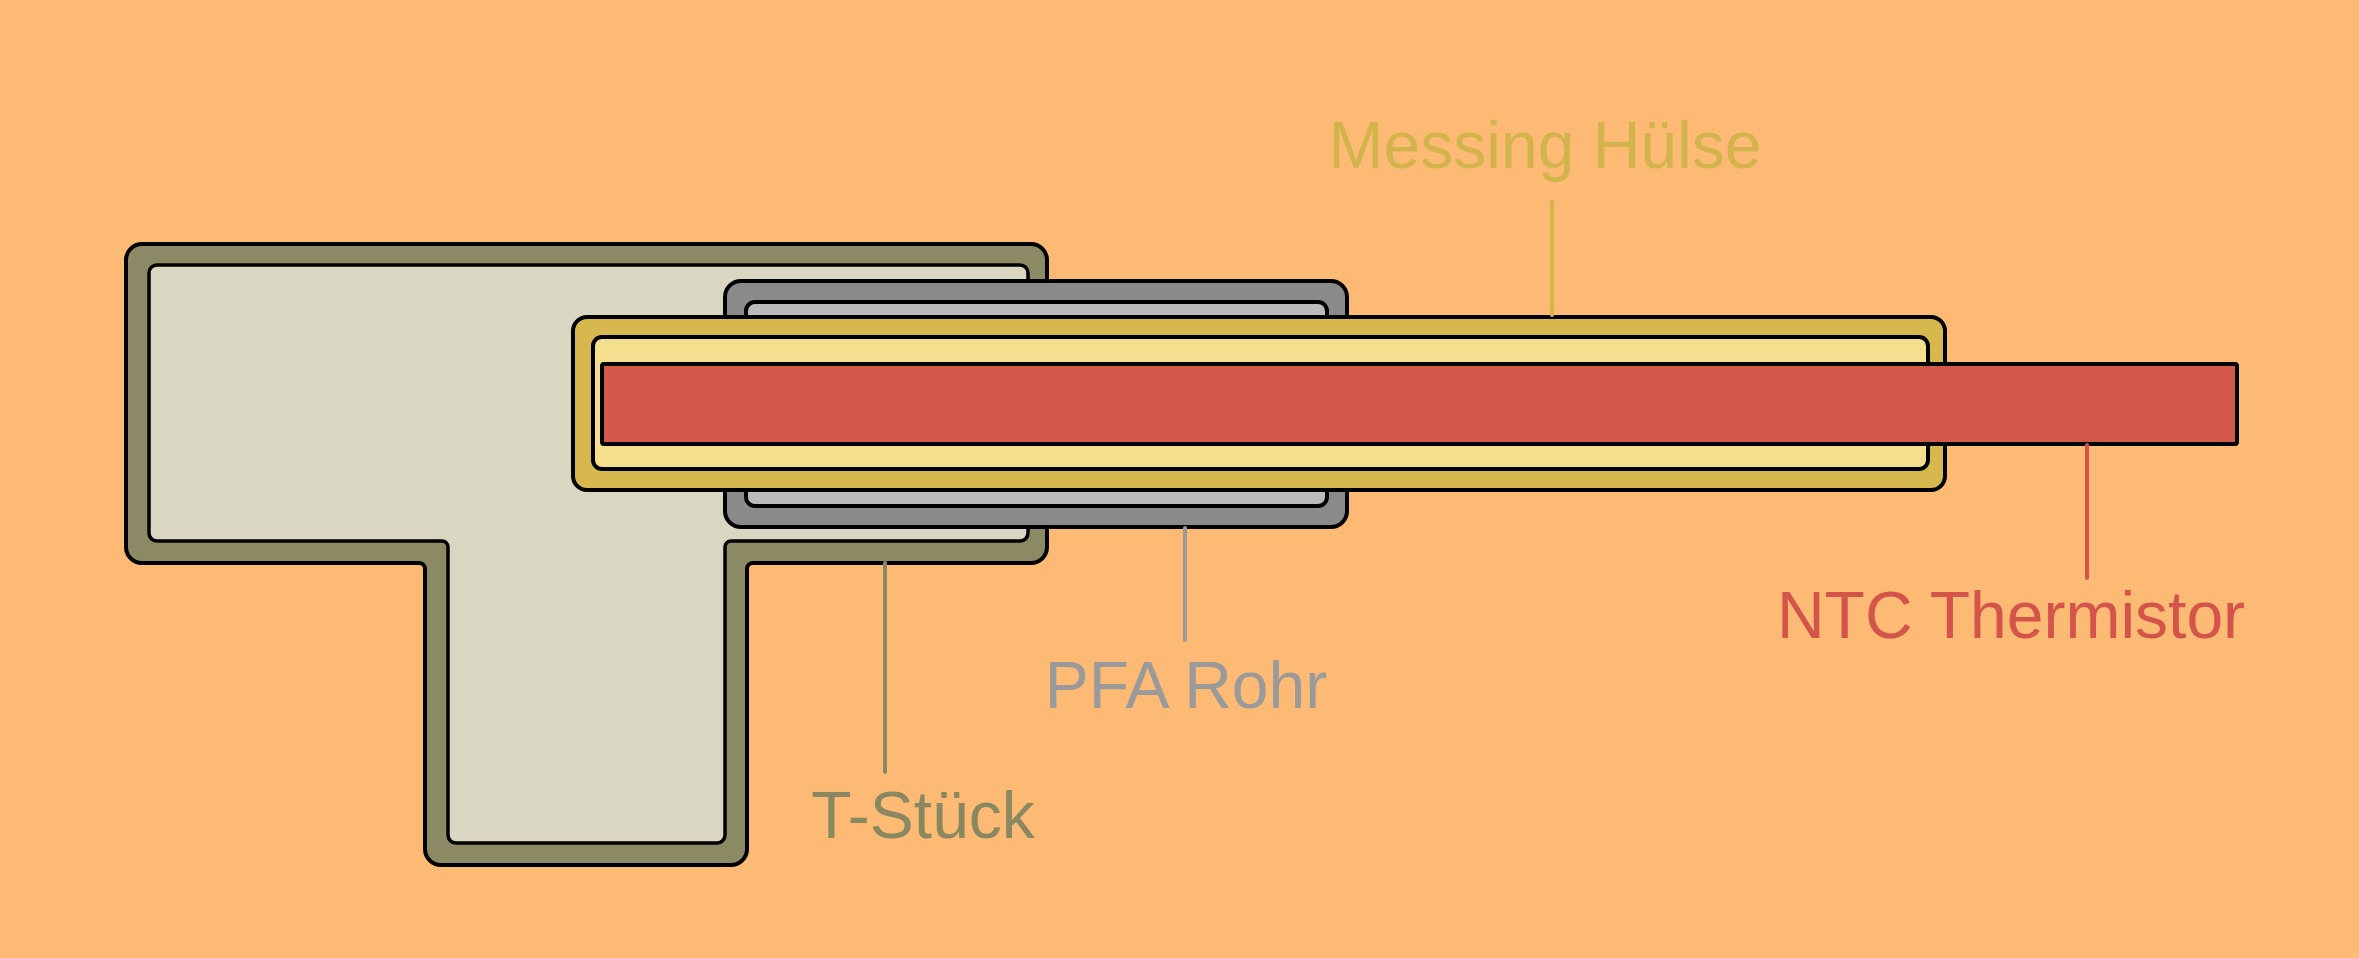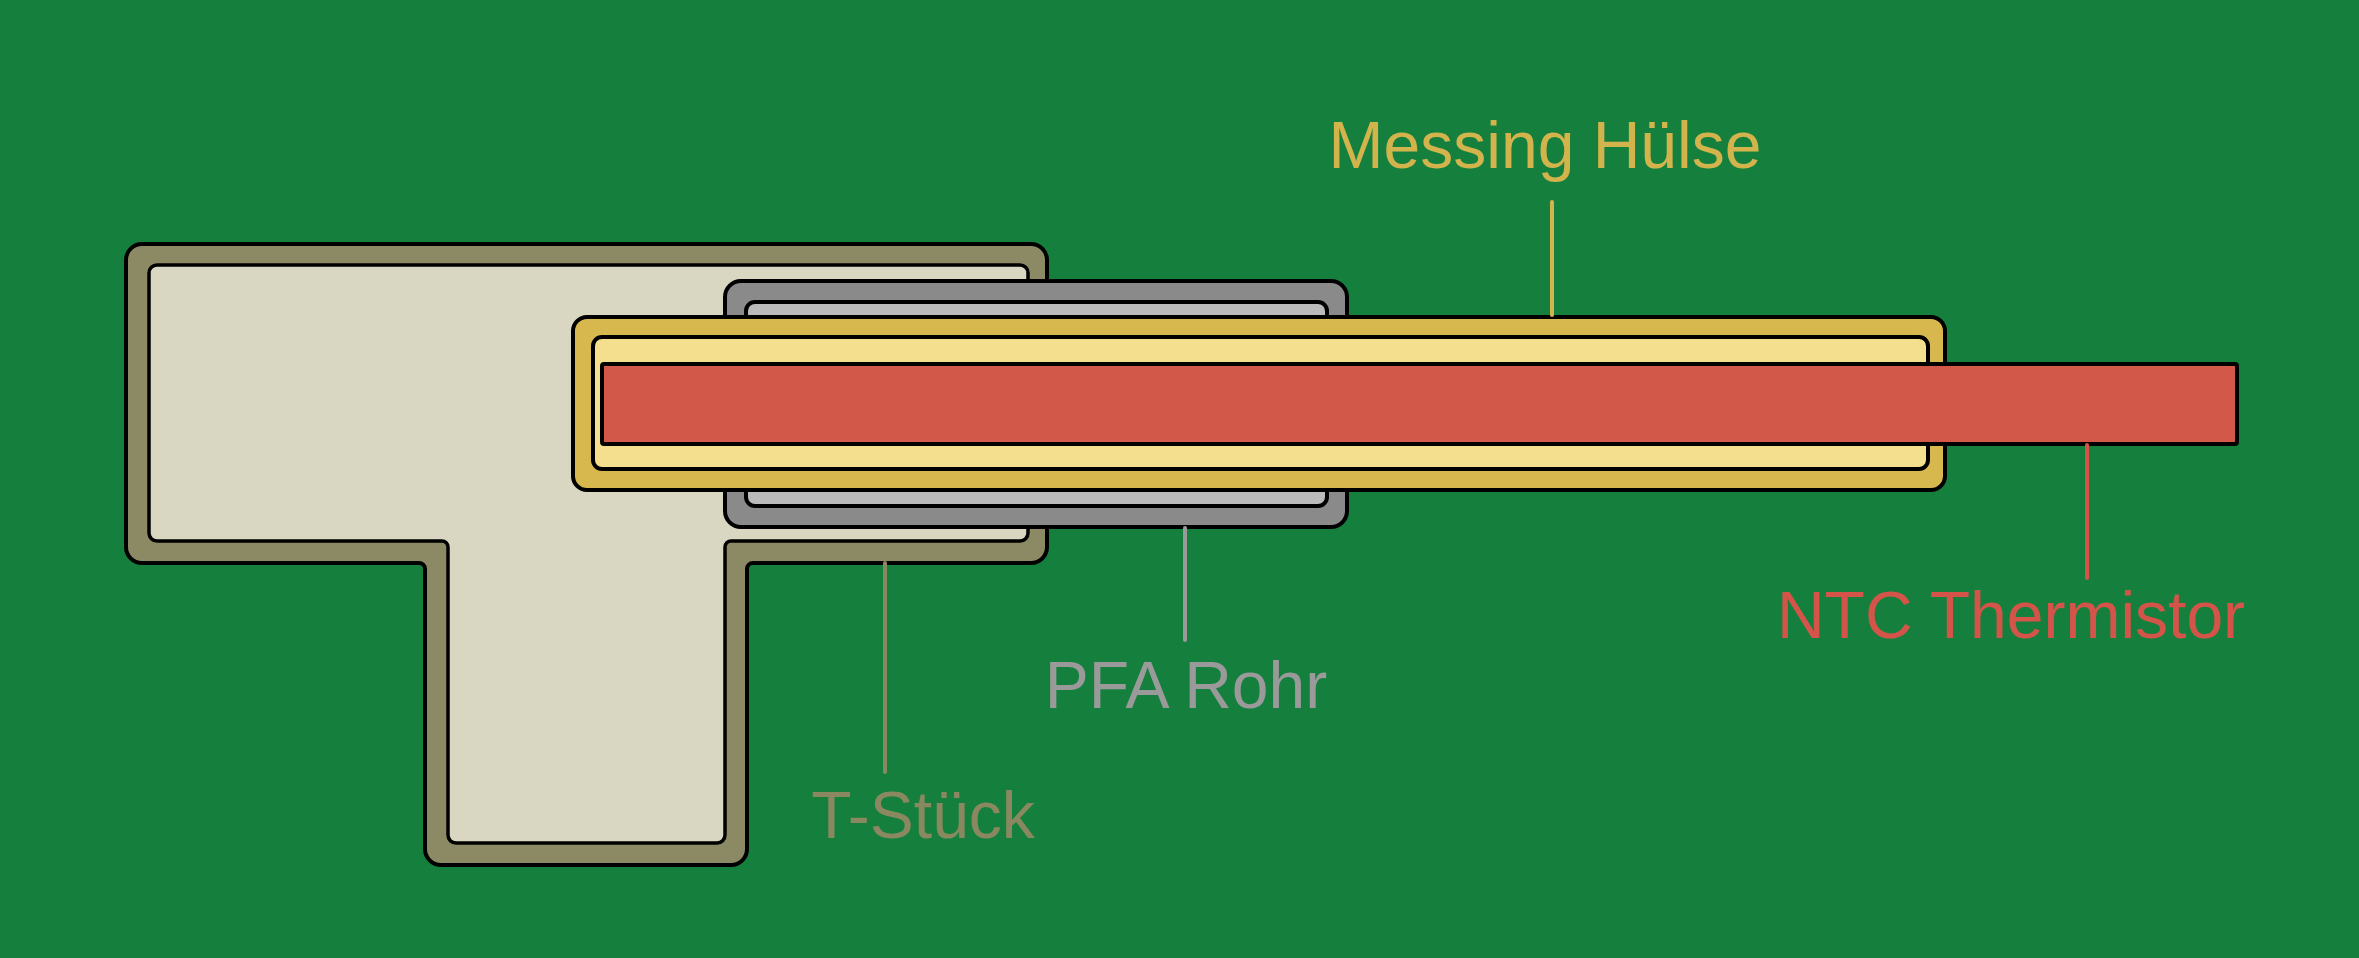--- a/index.html
+++ b/index.html
@@ -5,21 +5,21 @@
   html, body {
     margin: 0;
     padding: 0;
     background: #ffffff;
     font-family: "Liberation Sans", sans-serif;
   }
   .stage {
     position: relative;
     width: 2359px;
     height: 958px;
-    background: #15803d;
+    background: #fdba74;
     overflow: hidden;
   }
   .stage svg {
     display: block;
     width: 2359px;
     height: 958px;
   }
   .diagram-label {
     font-family: "Liberation Sans", sans-serif;
     font-size: 66px;

